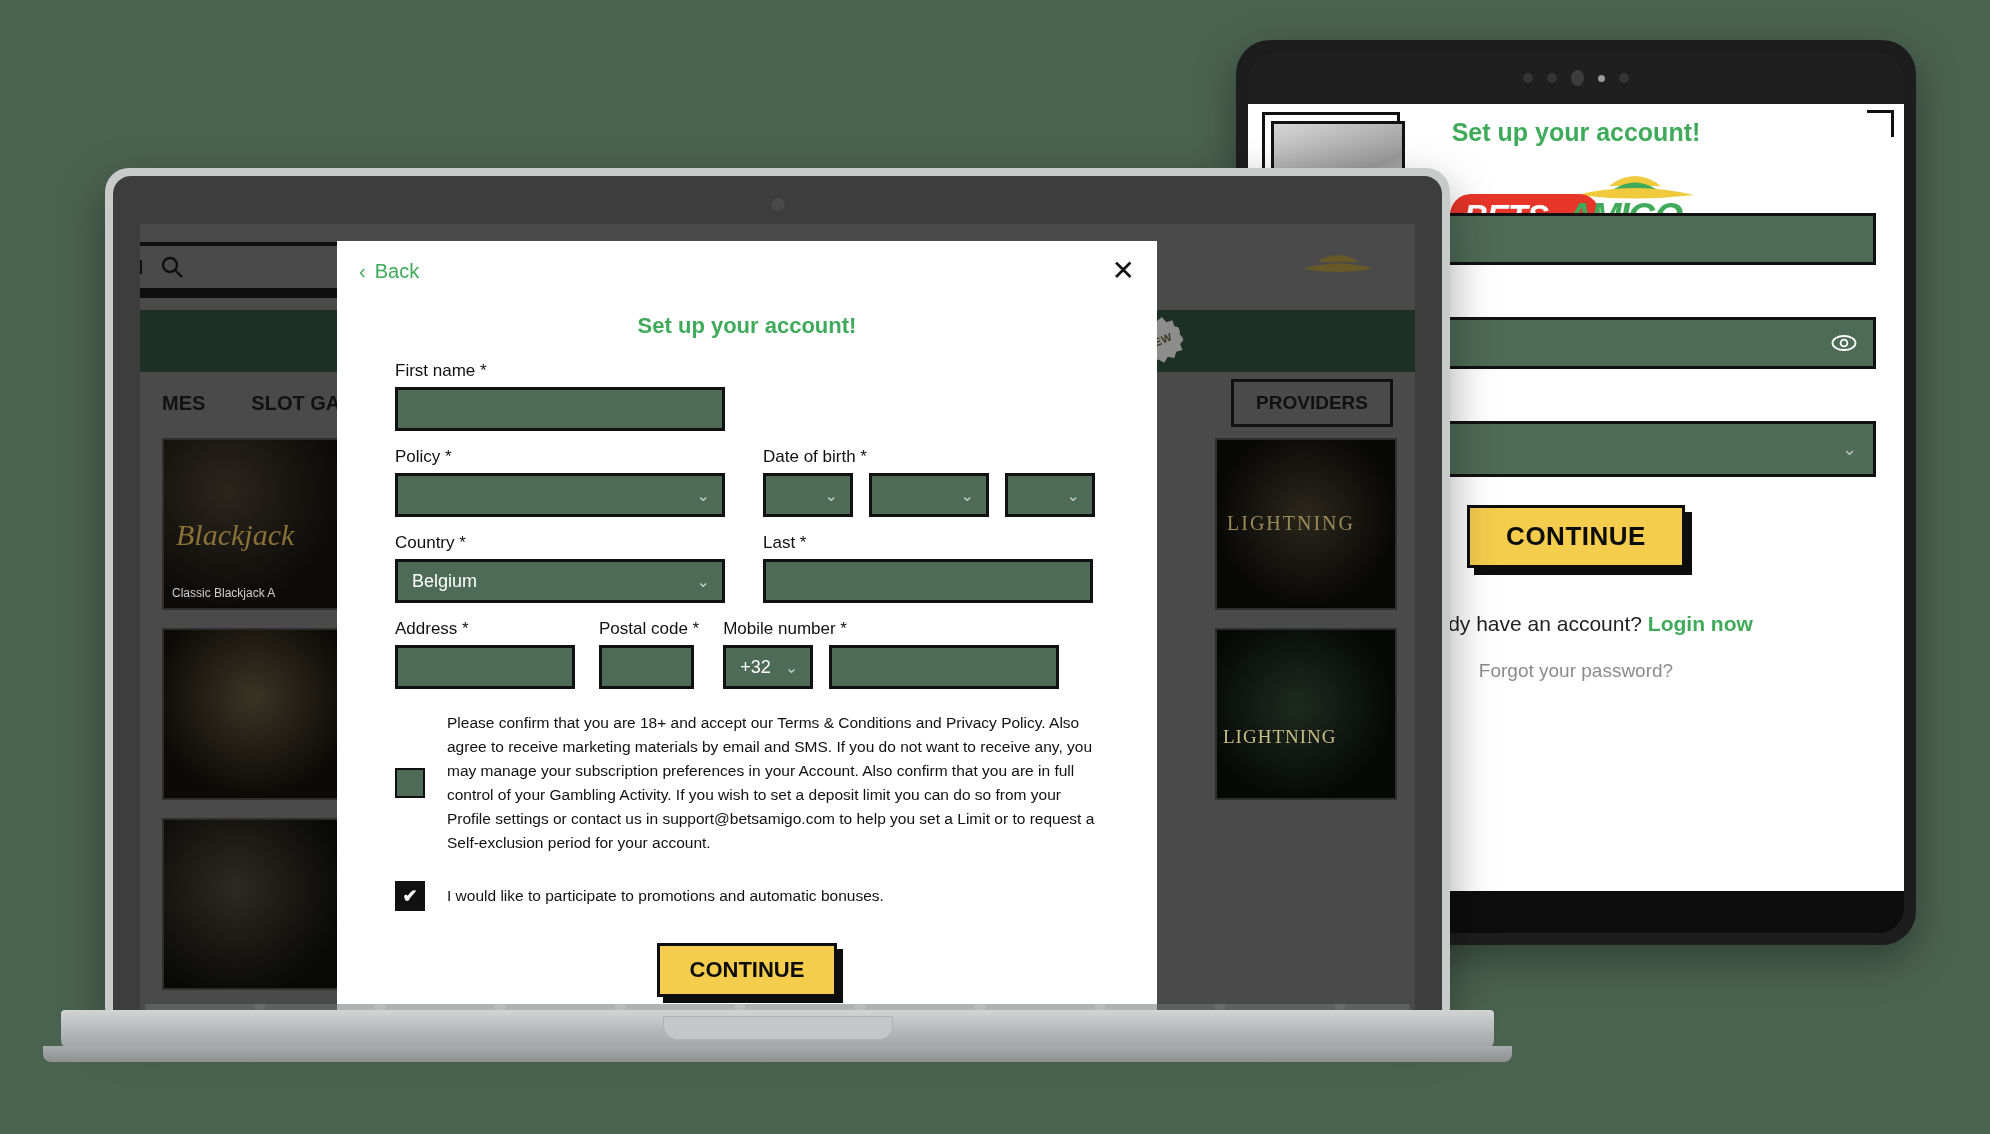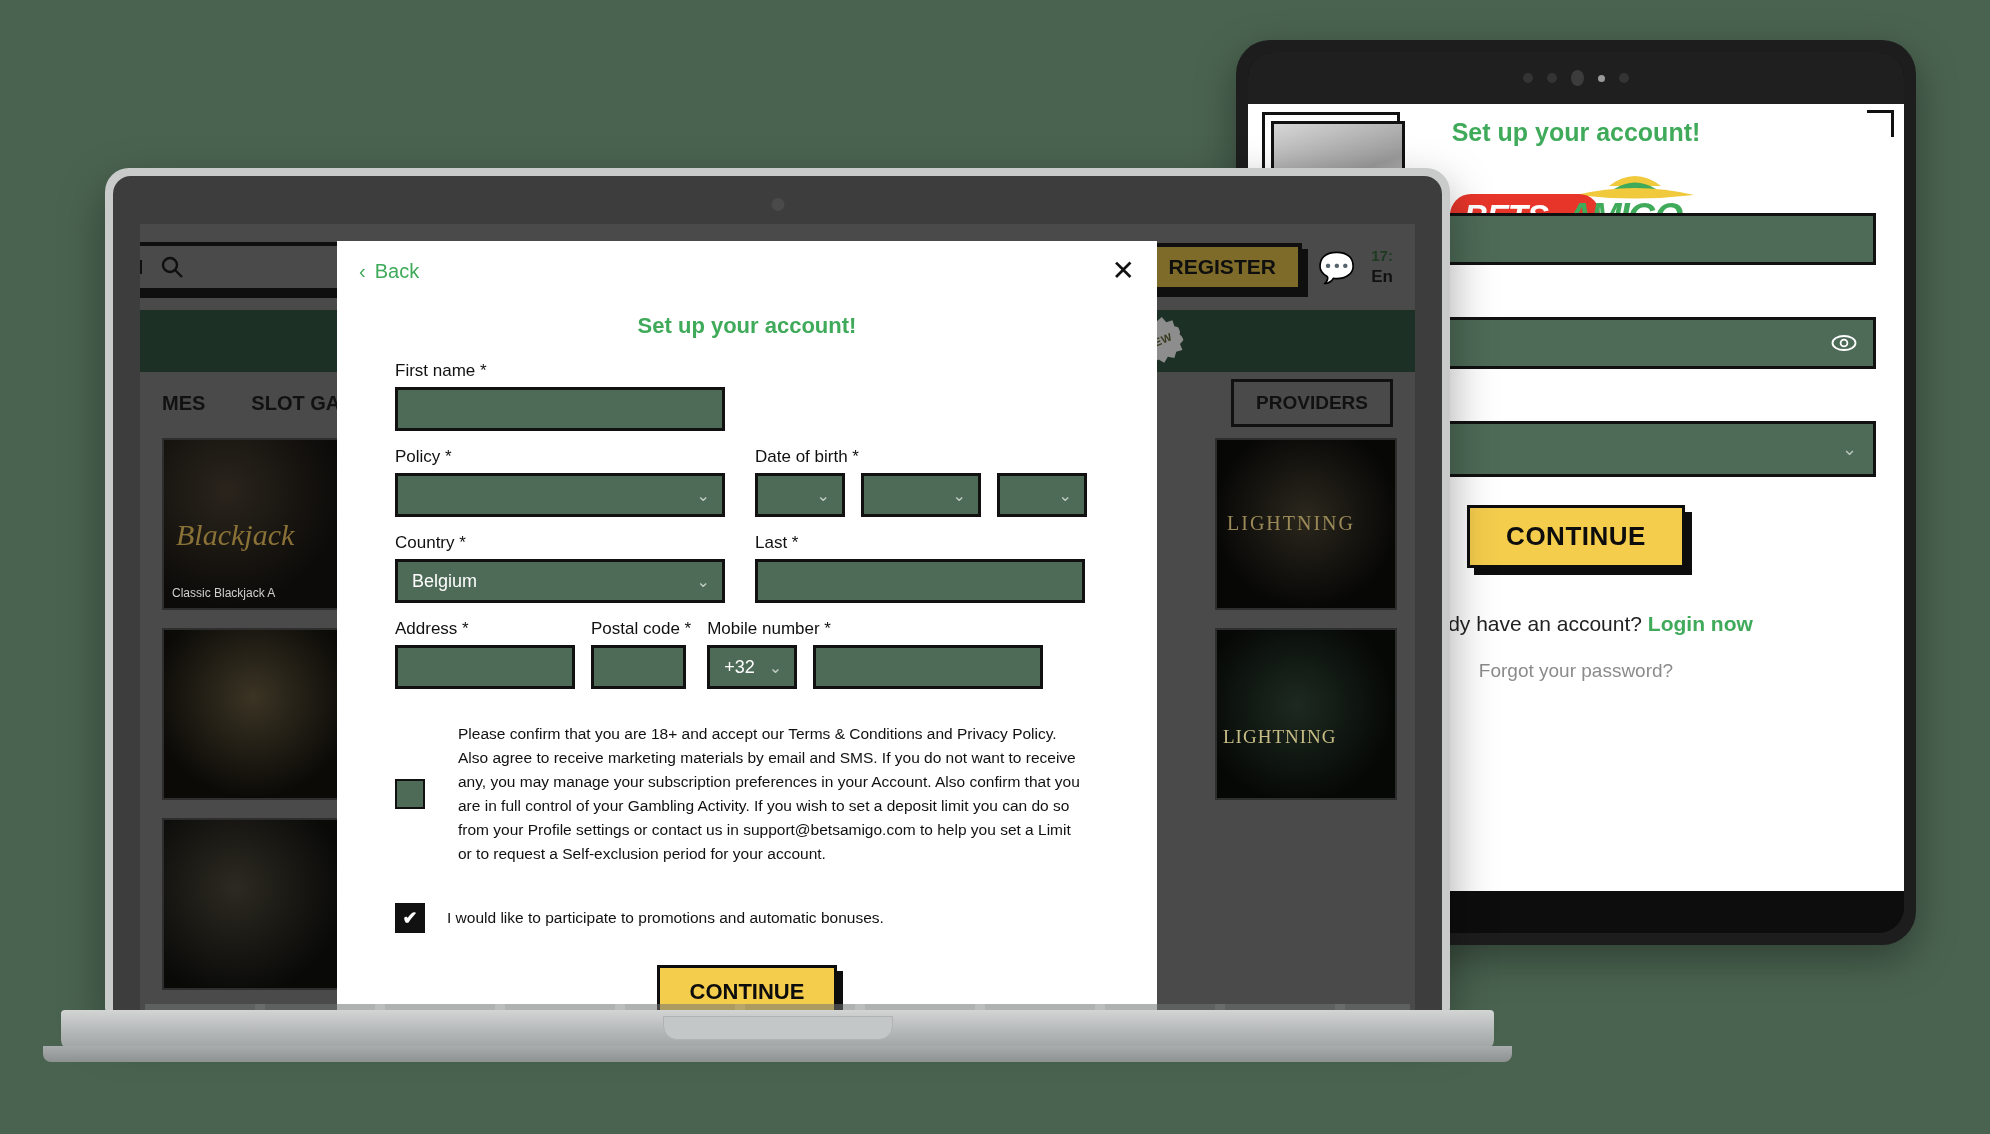--- a/index.html
+++ b/index.html
@@ -216,42 +216,42 @@
     background:#fff;overflow:hidden;
   }
   .modal-head{
     height:60px;display:flex;align-items:center;justify-content:space-between;
     padding:0 22px;
   }
   .back{color:#3faa5a;font-size:20px;display:flex;align-items:center;gap:9px;cursor:pointer;}
   .xclose{font-size:28px;color:#111;cursor:pointer;line-height:1;}
   .modal-title{text-align:center;color:#3faa5a;font-size:22px;font-weight:bold;margin-top:12px;}
   .mform{padding:22px 58px 0 58px;}
-  .mrow{display:flex;gap:30px;margin-bottom:16px;}
+  .mrow{display:flex;gap:38px;margin-bottom:16px;}
   .mcol{display:flex;flex-direction:column;}
   .mlab{font-size:17px;color:#111;margin-bottom:6px;}
   .minput{
     background:#4e6b57;border:3px solid #111;height:44px;box-sizing:border-box;
     display:flex;align-items:center;padding:0 14px;color:#fff;font-size:18px;
     position:relative;
   }
   .minput .cv{position:absolute;right:12px;color:#c0cbc3;font-size:16px;}
   .w330{width:330px;}
   .w180{width:180px;}
   .w95{width:95px;}
   .w120{width:120px;}
   .w90{width:90px;}
   .w230{width:230px;}
   .dob{display:flex;gap:16px;}
 
   .terms{display:flex;gap:22px;align-items:center;margin:22px 0 0 0;padding:0 58px;}
   .cbox{width:26px;height:26px;background:#4e6b57;border:2px solid #111;flex:none;}
   .cbox.checked{background:#111;color:#fff;display:flex;align-items:center;
     justify-content:center;font-size:18px;font-weight:bold;}
-  .terms p{margin:11px;font-size:15.5px;line-height:1.55;color:#111;}
+  .terms p{margin:0;font-size:15.5px;line-height:1.55;color:#111;}
   .terms2{display:flex;gap:22px;align-items:center;margin-top:26px;padding:0 58px;}
   .terms2 span{font-size:15.5px;color:#111;}
   .mcta{display:flex;justify-content:center;margin-top:32px;}
   .btn-yellow-sm{
     background:#f5cd4c;border:3px solid #0d0d0d;box-shadow:6px 6px 0 #0d0d0d;
     font-size:22px;font-weight:bold;color:#0d0d0d;padding:11px 30px;cursor:pointer;
   }
 </style>
 </head>
 <body>
@@ -347,29 +347,20 @@
                 </svg>
               </div>
 
               <div class="site-logo-mini">
                 <svg viewBox="0 0 110 42" width="110" height="42">
                   <path d="M34 16 Q55 2 76 16 Z" fill="#6d5c22"></path>
                   <path d="M20 23 Q55 12 90 23 Q55 29 20 23 Z" fill="#6d5c22"></path>
                 </svg>
               </div>
 
-              <div class="site-right">
-                <div class="btn-ghost">LOGIN</div>
-                <div class="btn-reg">REGISTER</div>
-                <div class="chat-ic">💬</div>
-                <div class="clock">
-                  <span>17:</span>
-                  <b>En</b>
-                </div>
-              </div>
             </div>
 
             <div class="navbar">
               <span>HOME</span>
               <span>SPOR</span>
               <span style="margin-left:330px">CASINOS</span>
               <span class="newbadge">NEW</span>
             </div>
 
             <div class="subnav">

